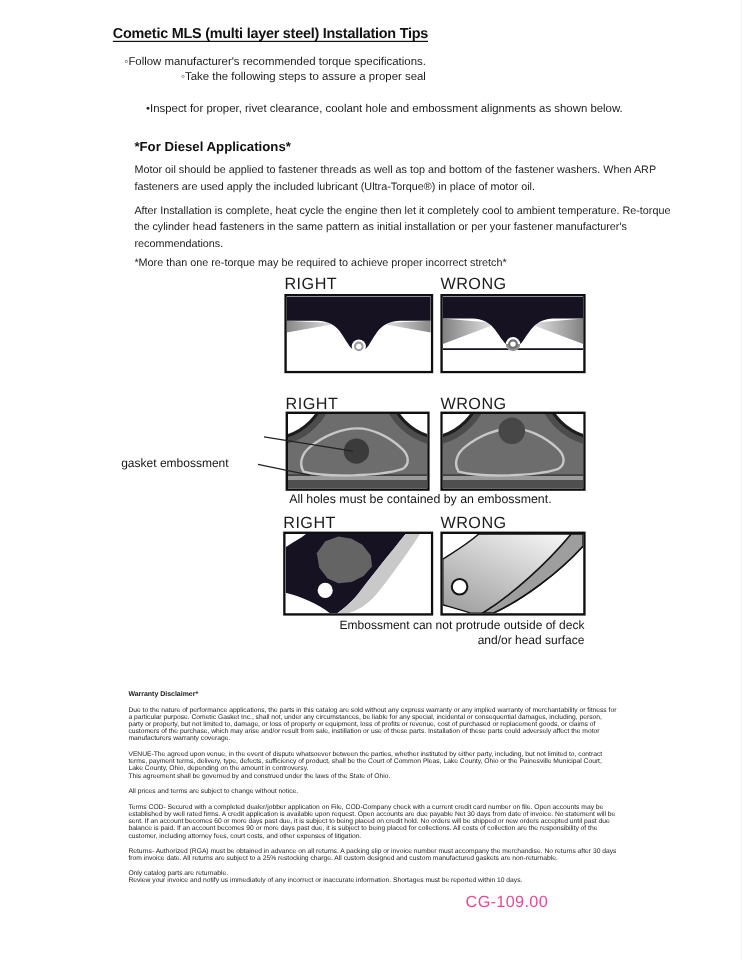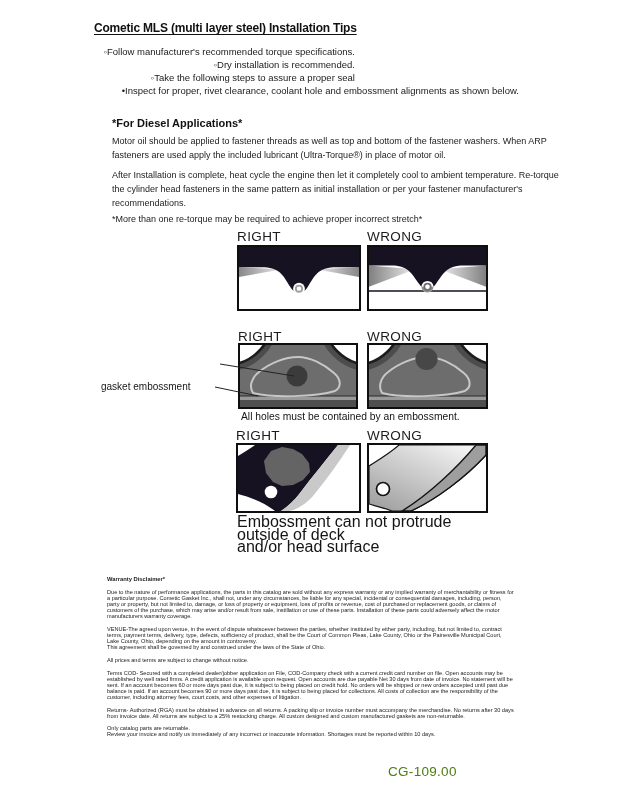--- a/index.html
+++ b/index.html
@@ -34,48 +34,45 @@
   #cap1{position:absolute;left:238px;top:313px;font-size:10.3px;color:#141414;}
   #lbl-p2-right{left:238px;top:329px;width:120px;}
   #lbl-p2-wrong{left:367px;top:329px;width:121px;}
   #p2L{left:238px;top:343px;width:120px;height:66px;}
   #p2R{left:367px;top:343px;width:121px;height:66px;}
   #cap2{position:absolute;left:241px;top:411px;font-size:10.3px;color:#141414;}
   #lbl-p3-right{left:236px;top:428px;width:125px;}
   #lbl-p3-wrong{left:367px;top:428px;width:121px;}
   #p3L{left:236px;top:443px;width:125px;height:70px;}
   #p3R{left:367px;top:443px;width:121px;height:70px;}
-  #cap3{position:absolute;left:237px;top:516px;width:250px;font-size:16px;line-height:12.5px;color:#141414;}
+  #cap3{position:absolute;left:237px;top:516px;width:250px;font-size:10px;line-height:12.5px;color:#141414;text-align:right;}
   
   #callout-coolant{position:absolute;left:106px;top:347px;width:112px;text-align:right;font-size:10px;line-height:11.5px;color:#161616;}
   #callout-emboss{position:absolute;left:101px;top:381px;width:112px;text-align:left;font-size:10px;color:#161616;}
   #pointers{position:absolute;left:212px;top:350px;width:100px;height:52px;z-index:5;}
   
   #disclaimer{position:absolute;left:107px;top:576px;width:408px;font-size:5.6px;line-height:6.1px;color:#222;}
   #disclaimer-heading{font-weight:bold;font-size:5.8px;margin:0 0 7px 0;}
   #disclaimer p{margin:0 0 6.5px 0;white-space:pre-line;}
   
-  #doc-code{position:absolute;left:388px;top:764px;font-size:13.5px;letter-spacing:.3px;color:#4d7c0f;}
+  #doc-code{position:absolute;left:388px;top:744px;font-size:13.5px;letter-spacing:.3px;color:#ec4899;}
 </style>
 </head>
 <body>
 
 <div id="page">
 
   <div id="page-title">Cometic MLS (multi layer steel) Installation Tips</div>
 
   <div id="tips-list">
 
       <div class="b-row">
         <span class="b-mark">◦</span><span>Follow manufacturer's recommended torque specifications.</span>
       </div>
 
-      <div class="b-row">
-        <span class="b-mark">◦</span><span>Dry installation is recommended.</span>
-      </div>
 
       <div class="b-row">
         <span class="b-mark">◦</span><span>Take the following steps to assure a proper seal</span>
       </div>
     </div>
 
   <div id="tips-sublist">
 
 
       <div class="b-row">

